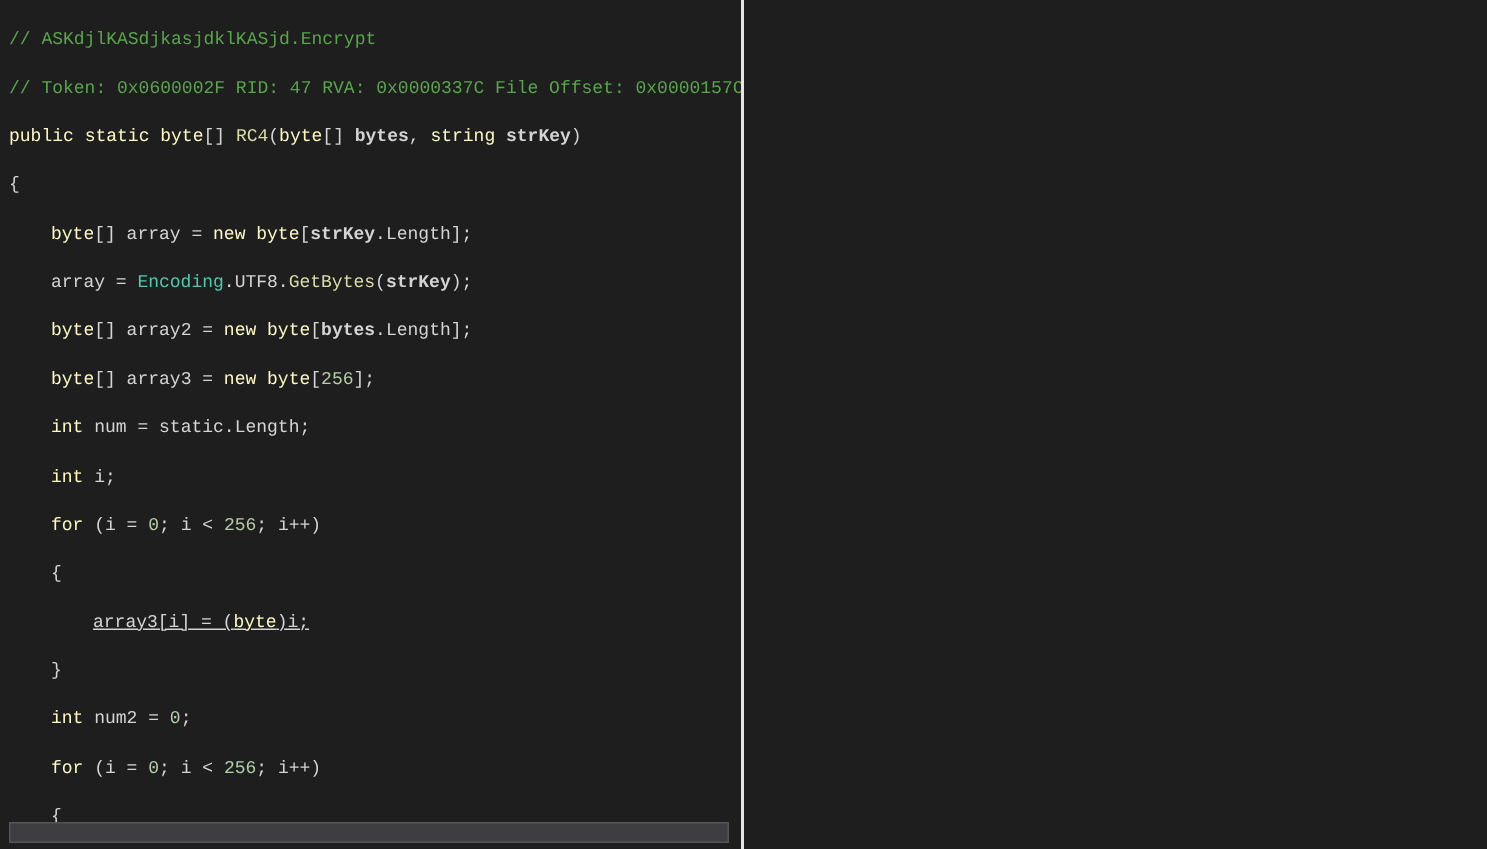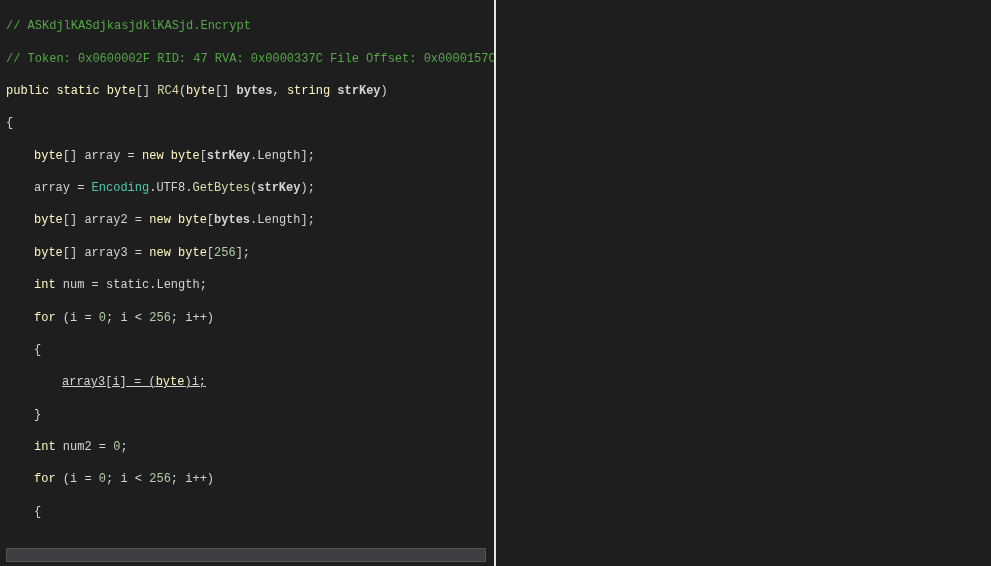--- a/index.html
+++ b/index.html
@@ -48,20 +48,21 @@
 <div class="pane">
 <span class="line comment">// ASKdjlKASdjkasjdklKASjd.Encrypt</span>
 <span class="line comment">// Token: 0x0600002F RID: 47 RVA: 0x0000337C File Offset: 0x0000157C</span>
 <span class="line"><span class="kw">public</span> <span class="kw">static</span> <span class="kw">byte</span>[] <span class="method">RC4</span>(<span class="kw">byte</span>[] <span class="param">bytes</span>, <span class="kw">string</span> <span class="param">strKey</span>)</span>
 <span class="line">{</span>
 <span class="line i1"><span class="kw">byte</span><span>[] array = </span><span class="kw">new</span> <span class="kw">byte</span><span>[</span><span class="param">strKey</span><span>.Length];</span></span>
 <span class="line i1"><span>array = </span><span class="class">Encoding</span><span>.UTF8.</span><span class="method">GetBytes</span><span>(</span><span class="param">strKey</span><span>);</span></span>
 <span class="line i1"><span class="kw">byte</span><span>[] array2 = </span><span class="kw">new</span> <span class="kw">byte</span><span>[</span><span class="param">bytes</span><span>.Length];</span></span>
 <span class="line i1"><span class="kw">byte</span><span>[] array3 = </span><span class="kw">new</span> <span class="kw">byte</span><span>[</span><span class="num">256</span><span>];</span></span>
 <span class="line i1"><span class="kw">int</span><span> num = static.Length;</span></span>
+<span class="line i1"><span class="kw">int</span><span> i;</span></span>
 <span class="line i1"><span class="kw">for</span><span> (i = </span><span class="num">0</span><span>; i &lt; </span><span class="num">256</span><span>; i++)</span></span>
 <span class="line i1">{</span>
 <span class="line i2"><span>array3[i] = (</span><span class="kw">byte</span><span>)i;</span></span>
 <span class="line i1">}</span>
 <span class="line i1"><span class="kw">int</span><span> num2 = </span><span class="num">0</span><span>;</span></span>
 <span class="line i1"><span class="kw">for</span><span> (i = </span><span class="num">0</span><span>; i &lt; </span><span class="num">256</span><span>; i++)</span></span>
 <span class="line i1">{</span>
 
 
 

